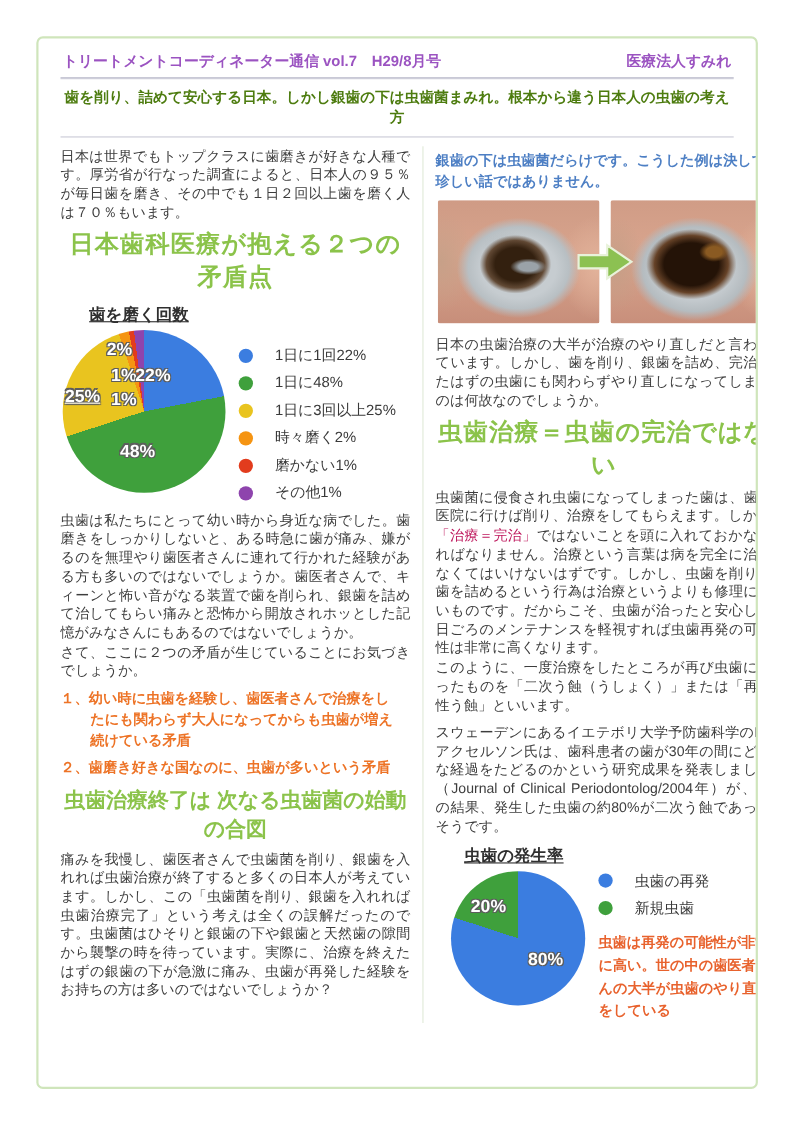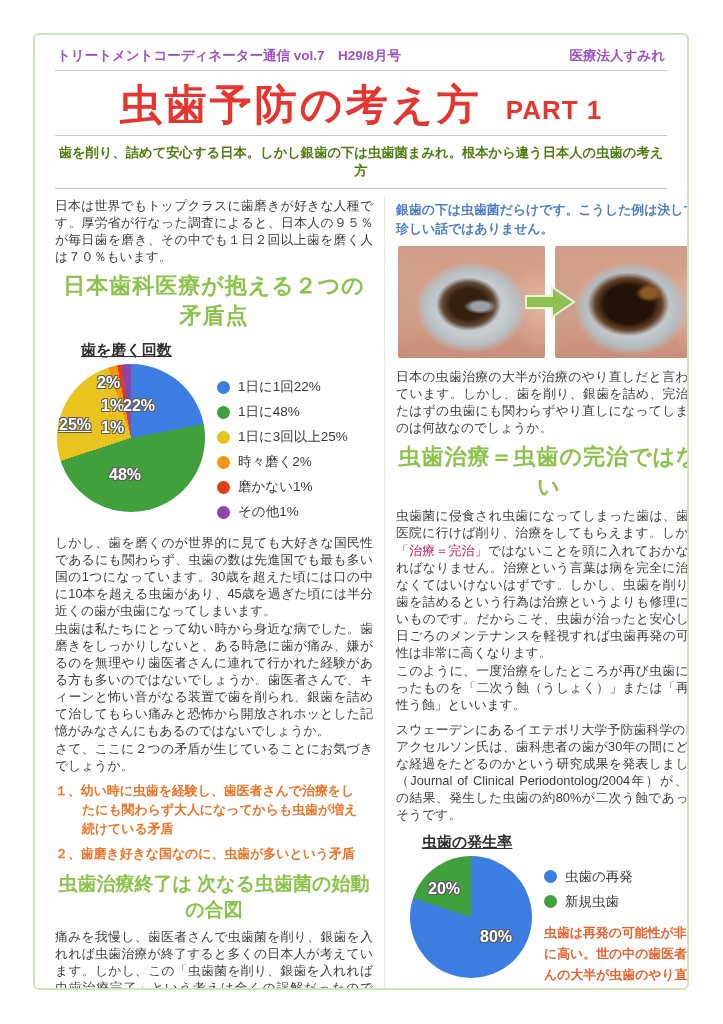--- a/index.html
+++ b/index.html
@@ -35,21 +35,21 @@
   
   .chart-row{display:flex;align-items:flex-start;gap:12px;}
   .pie{position:relative;border-radius:50%;}
   .pie1{width:148px;height:148px;margin-left:2px;
     background:conic-gradient(#3b7de0 0deg 79.2deg,#3fa03c 79.2deg 252deg,#e9c41f 252deg 342deg,#f59412 342deg 349.2deg,#e23c1d 349.2deg 352.8deg,#8e44ad 352.8deg 360deg);}
   .pie2{width:122px;height:122px;margin-left:14px;
     background:conic-gradient(#3b7de0 0deg 288deg,#3fa03c 288deg 360deg);}
   .pie-label{position:absolute;color:#fff;font-weight:bold;font-size:16px;
     text-shadow:-1px -1px 0 #5d5d5d,1px -1px 0 #5d5d5d,-1px 1px 0 #5d5d5d,1px 1px 0 #5d5d5d;}
   .legend{margin-top:14px;}
-  .legend .li{display:flex;align-items:center;gap:8px;margin-bottom:7px;}
+  .legend .li{display:flex;align-items:center;gap:20px;margin-bottom:7px;}
   .dot{width:13px;height:13px;border-radius:50%;flex:0 0 13px;}
   .dot.c1{background:#3b7de0;} .dot.c2{background:#3fa03c;} .dot.c3{background:#e9c41f;}
   .dot.c4{background:#f59412;} .dot.c5{background:#e23c1d;} .dot.c6{background:#8e44ad;}
   .legend .lbl{font-size:13.5px;color:#3a3a3a;}
   
   .points{margin:8px 12px 2px 0;}
   .point{color:#ed7326;font-weight:bold;font-size:12.9px;line-height:1.45;
     padding-left:27px;text-indent:-27px;margin:0 0 7px 0;}
   
   .note-blue{color:#4d7fc4;font-weight:bold;font-size:12.9px;line-height:1.45;margin:4px 0 8px 0;}
@@ -80,23 +80,20 @@
 <body>
 
 <div class="frame">
 
   <div class="hdr">
     <span>トリートメントコーディネーター通信 vol.7　H29/8月号</span>
     <span>医療法人すみれ</span>
   </div>
   <hr class="hline">
 
-  <div class="title-wrap">
-    <span class="title-main">虫歯予防の考え方</span><span class="title-part">PART 1</span>
-  </div>
   <hr class="hline">
   <div class="subtitle">歯を削り、詰めて安心する日本。しかし銀歯の下は虫歯菌まみれ。根本から違う日本人の虫歯の考え方</div>
   <hr class="hline">
 
   <div class="columns">
 
     <div class="col-left">
       <p class="body">日本は世界でもトップクラスに歯磨きが好きな人種です。厚労省が行なった調査によると、日本人の９５％が毎日歯を磨き、その中でも１日２回以上歯を磨く人は７０％もいます。</p>
       <div class="h-green xl">日本歯科医療が抱える２つの矛盾点</div>
 
@@ -131,21 +128,20 @@
               <span class="dot c5"></span>
               <span class="lbl">磨かない1%</span>
             </div>
           <div class="li">
               <span class="dot c6"></span>
               <span class="lbl">その他1%</span>
             </div>
         </div>
       </div>
 
-      <p class="body" style="margin-top:6px;">しかし、歯を磨くのが世界的に見ても大好きな国民性であるにも関わらず、虫歯の数は先進国でも最も多い国の1つになっています。30歳を超えた頃には口の中に10本を超える虫歯があり、45歳を過ぎた頃には半分近くの歯が虫歯になってしまいます。</p>
       <p class="body">虫歯は私たちにとって幼い時から身近な病でした。歯磨きをしっかりしないと、ある時急に歯が痛み、嫌がるのを無理やり歯医者さんに連れて行かれた経験がある方も多いのではないでしょうか。歯医者さんで、キィーンと怖い音がなる装置で歯を削られ、銀歯を詰めて治してもらい痛みと恐怖から開放されホッとした記憶がみなさんにもあるのではないでしょうか。</p>
       <p class="body">さて、ここに２つの矛盾が生じていることにお気づきでしょうか。</p>
 
       <div class="points">
         <p class="point">１、幼い時に虫歯を経験し、歯医者さんで治療をしたにも関わらず大人になってからも虫歯が増え続けている矛盾</p>
         <p class="point">２、歯磨き好きな国なのに、虫歯が多いという矛盾</p>
       </div>
 
       <div class="h-green md">虫歯治療終了は 次なる虫歯菌の始動の合図</div>
       <p class="body">痛みを我慢し、歯医者さんで虫歯菌を削り、銀歯を入れれば虫歯治療が終了すると多くの日本人が考えています。しかし、この「虫歯菌を削り、銀歯を入れれば虫歯治療完了」という考えは全くの誤解だったのです。虫歯菌はひそりと銀歯の下や銀歯と天然歯の隙間から襲撃の時を待っています。実際に、治療を終えたはずの銀歯の下が急激に痛み、虫歯が再発した経験をお持ちの方は多いのではないでしょうか？</p>
@@ -170,21 +166,21 @@
       <p class="body"><span>虫歯菌に侵食され虫歯になってしまった歯は、歯科医院に行けば削り、治療をしてもらえます。しかし</span><span class="orange">「治療＝完治」</span><span>ではないことを頭に入れておかなければなりません。治療という言葉は病を完全に治さなくてはいけないはずです。しかし、虫歯を削り銀歯を詰めるという行為は治療というよりも修理に近いものです。だからこそ、虫歯が治ったと安心し、日ごろのメンテナンスを軽視すれば虫歯再発の可能性は非常に高くなります。</span></p>
       <p class="body">このように、一度治療をしたところが再び虫歯になったものを「二次う蝕（うしょく）」または「再発性う蝕」といいます。</p>
       <p class="body" style="margin-top:8px;">スウェーデンにあるイエテボリ大学予防歯科学のDr.アクセルソン氏は、歯科患者の歯が30年の間にどんな経過をたどるのかという研究成果を発表しました（Journal of Clinical Periodontolog/2004年）が、その結果、発生した虫歯の約80%が二次う蝕であったそうです。</p>
 
       <div class="chart-title">虫歯の発生率</div>
       <div class="chart-row">
         <div class="pie pie2">
           <span class="pie-label" style="left:18px;top:24px;">20%</span>
           <span class="pie-label" style="left:70px;top:72px;">80%</span>
         </div>
-        <div class="legend" style="margin-top:12px;">
+        <div class="legend" style="margin-top:0;">
           <div class="li">
               <span class="dot c1"></span>
               <span class="lbl">虫歯の再発</span>
             </div>
           <div class="li">
               <span class="dot c2"></span>
               <span class="lbl">新規虫歯</span>
             </div>
           <div class="note-orange">虫歯は再発の可能性が非常に高い。世の中の歯医者さんの大半が虫歯のやり直しをしている</div>
         </div>

